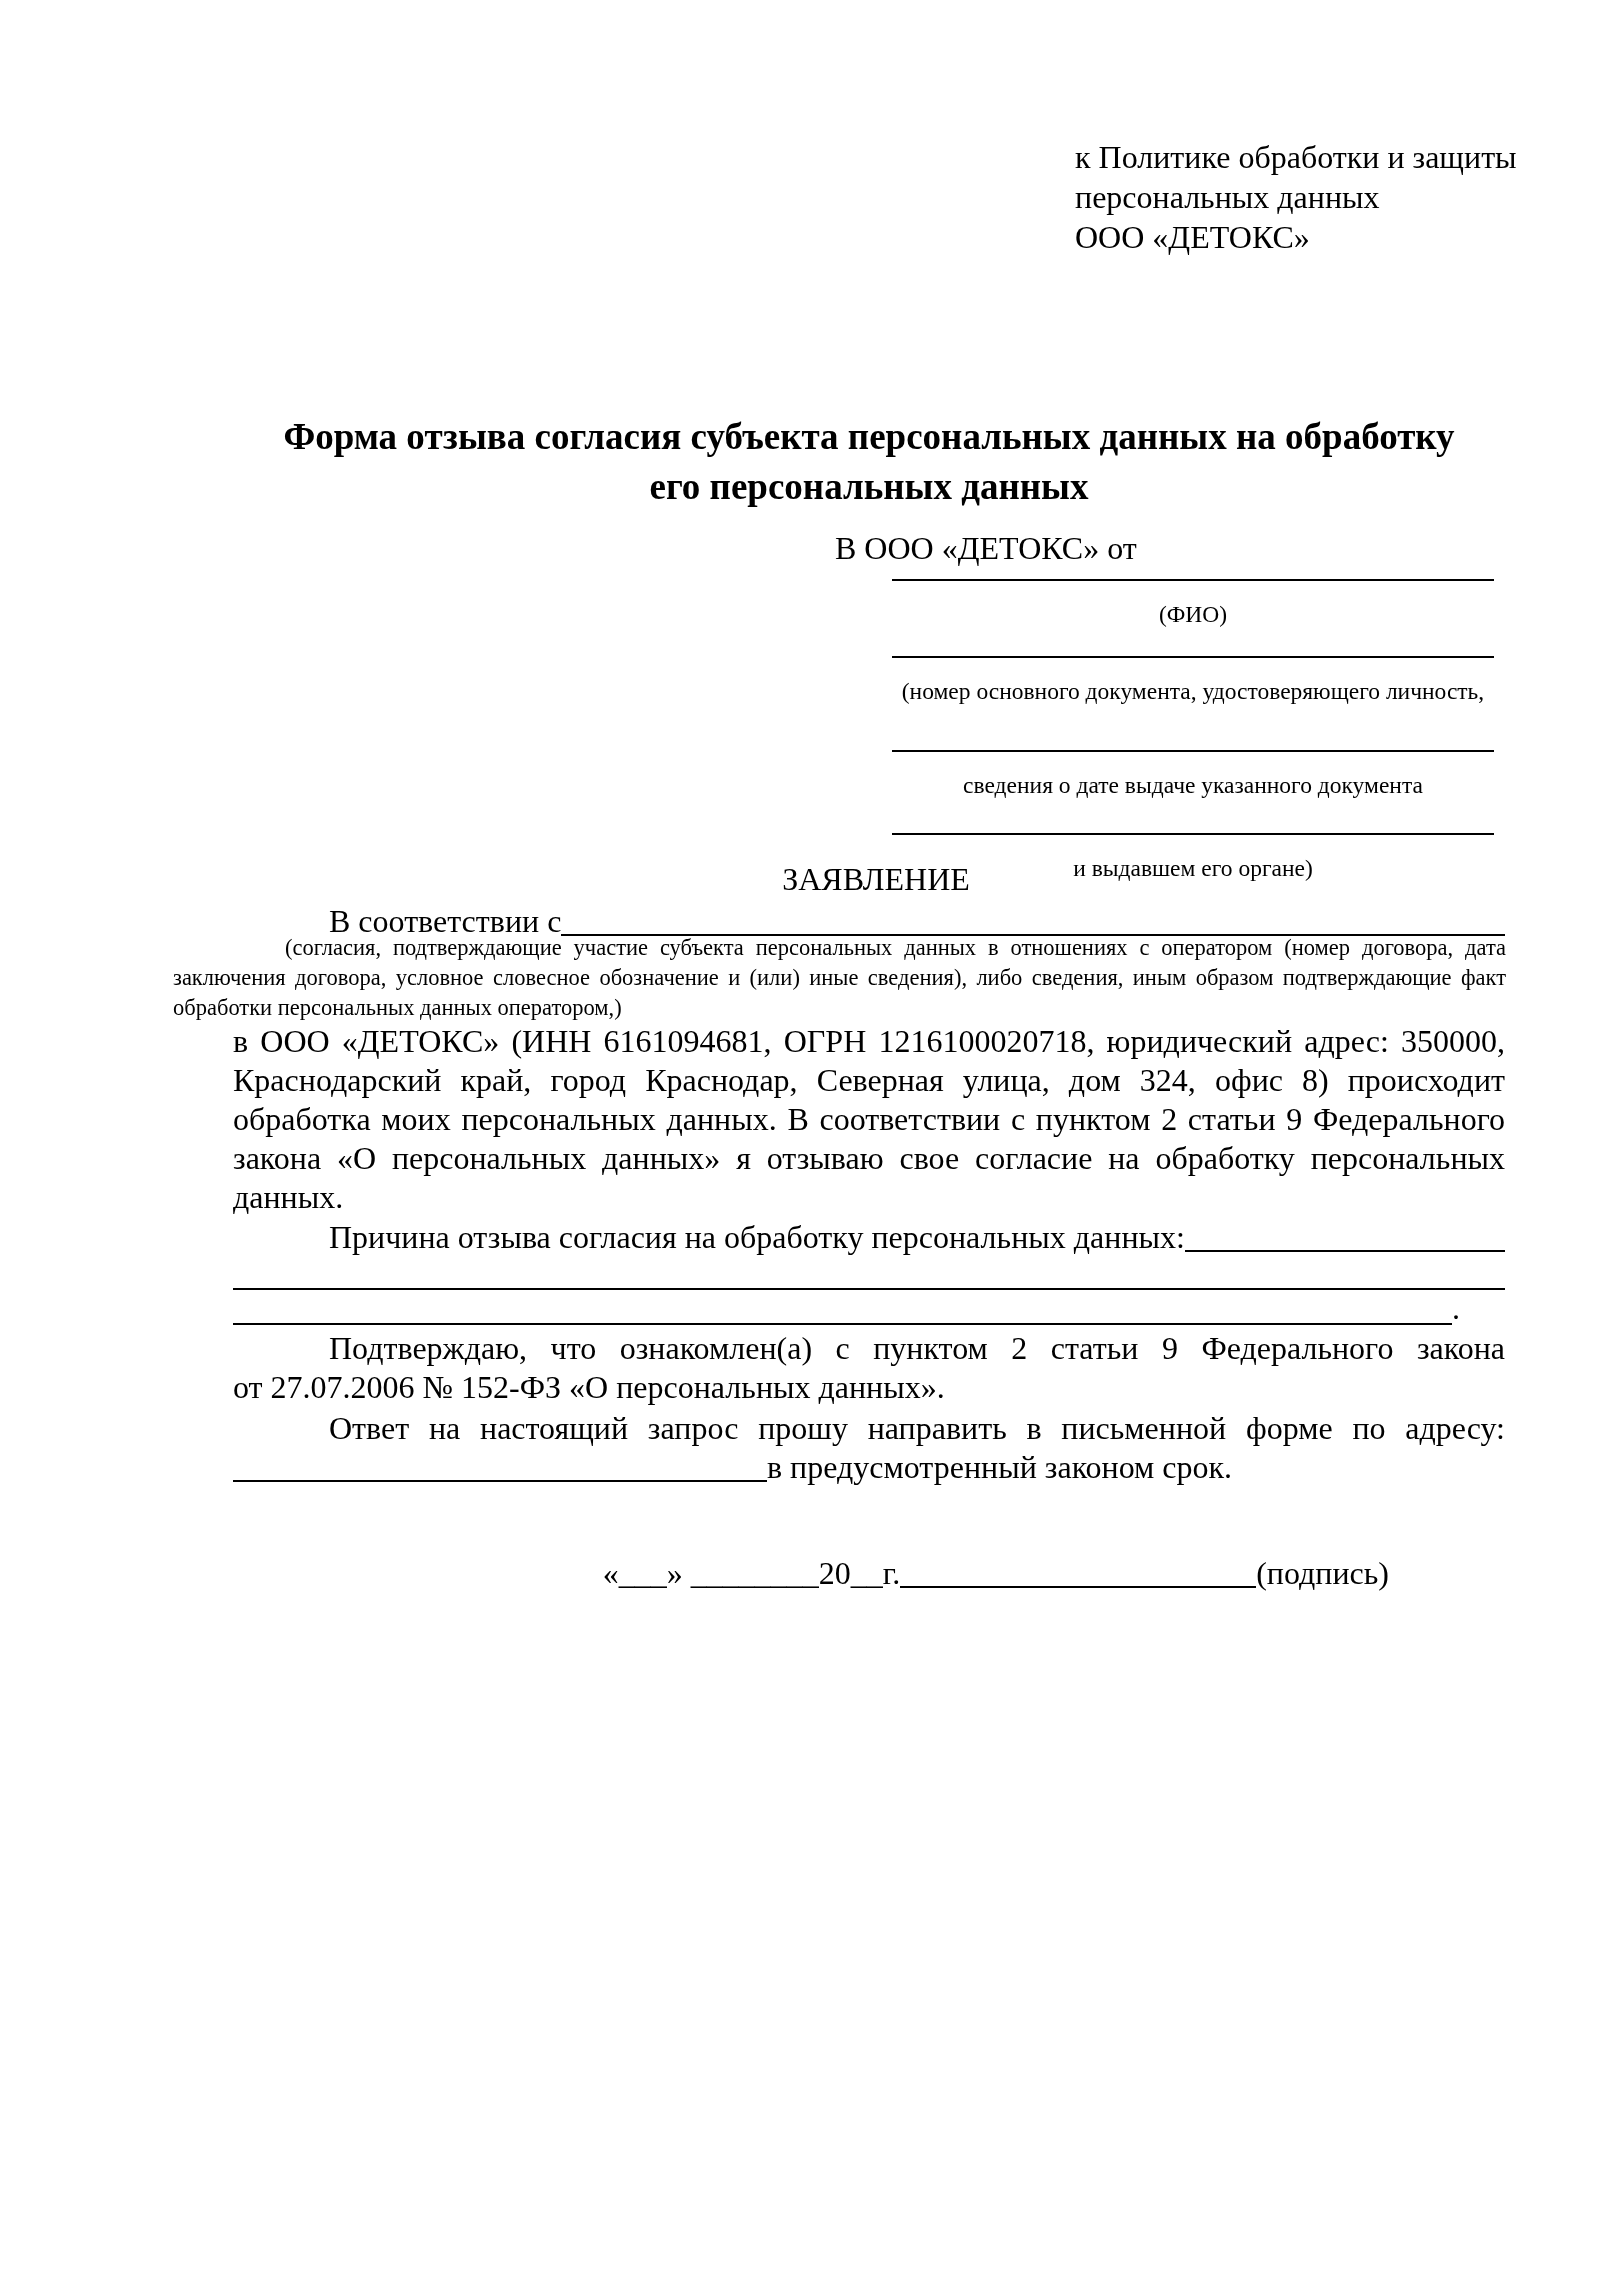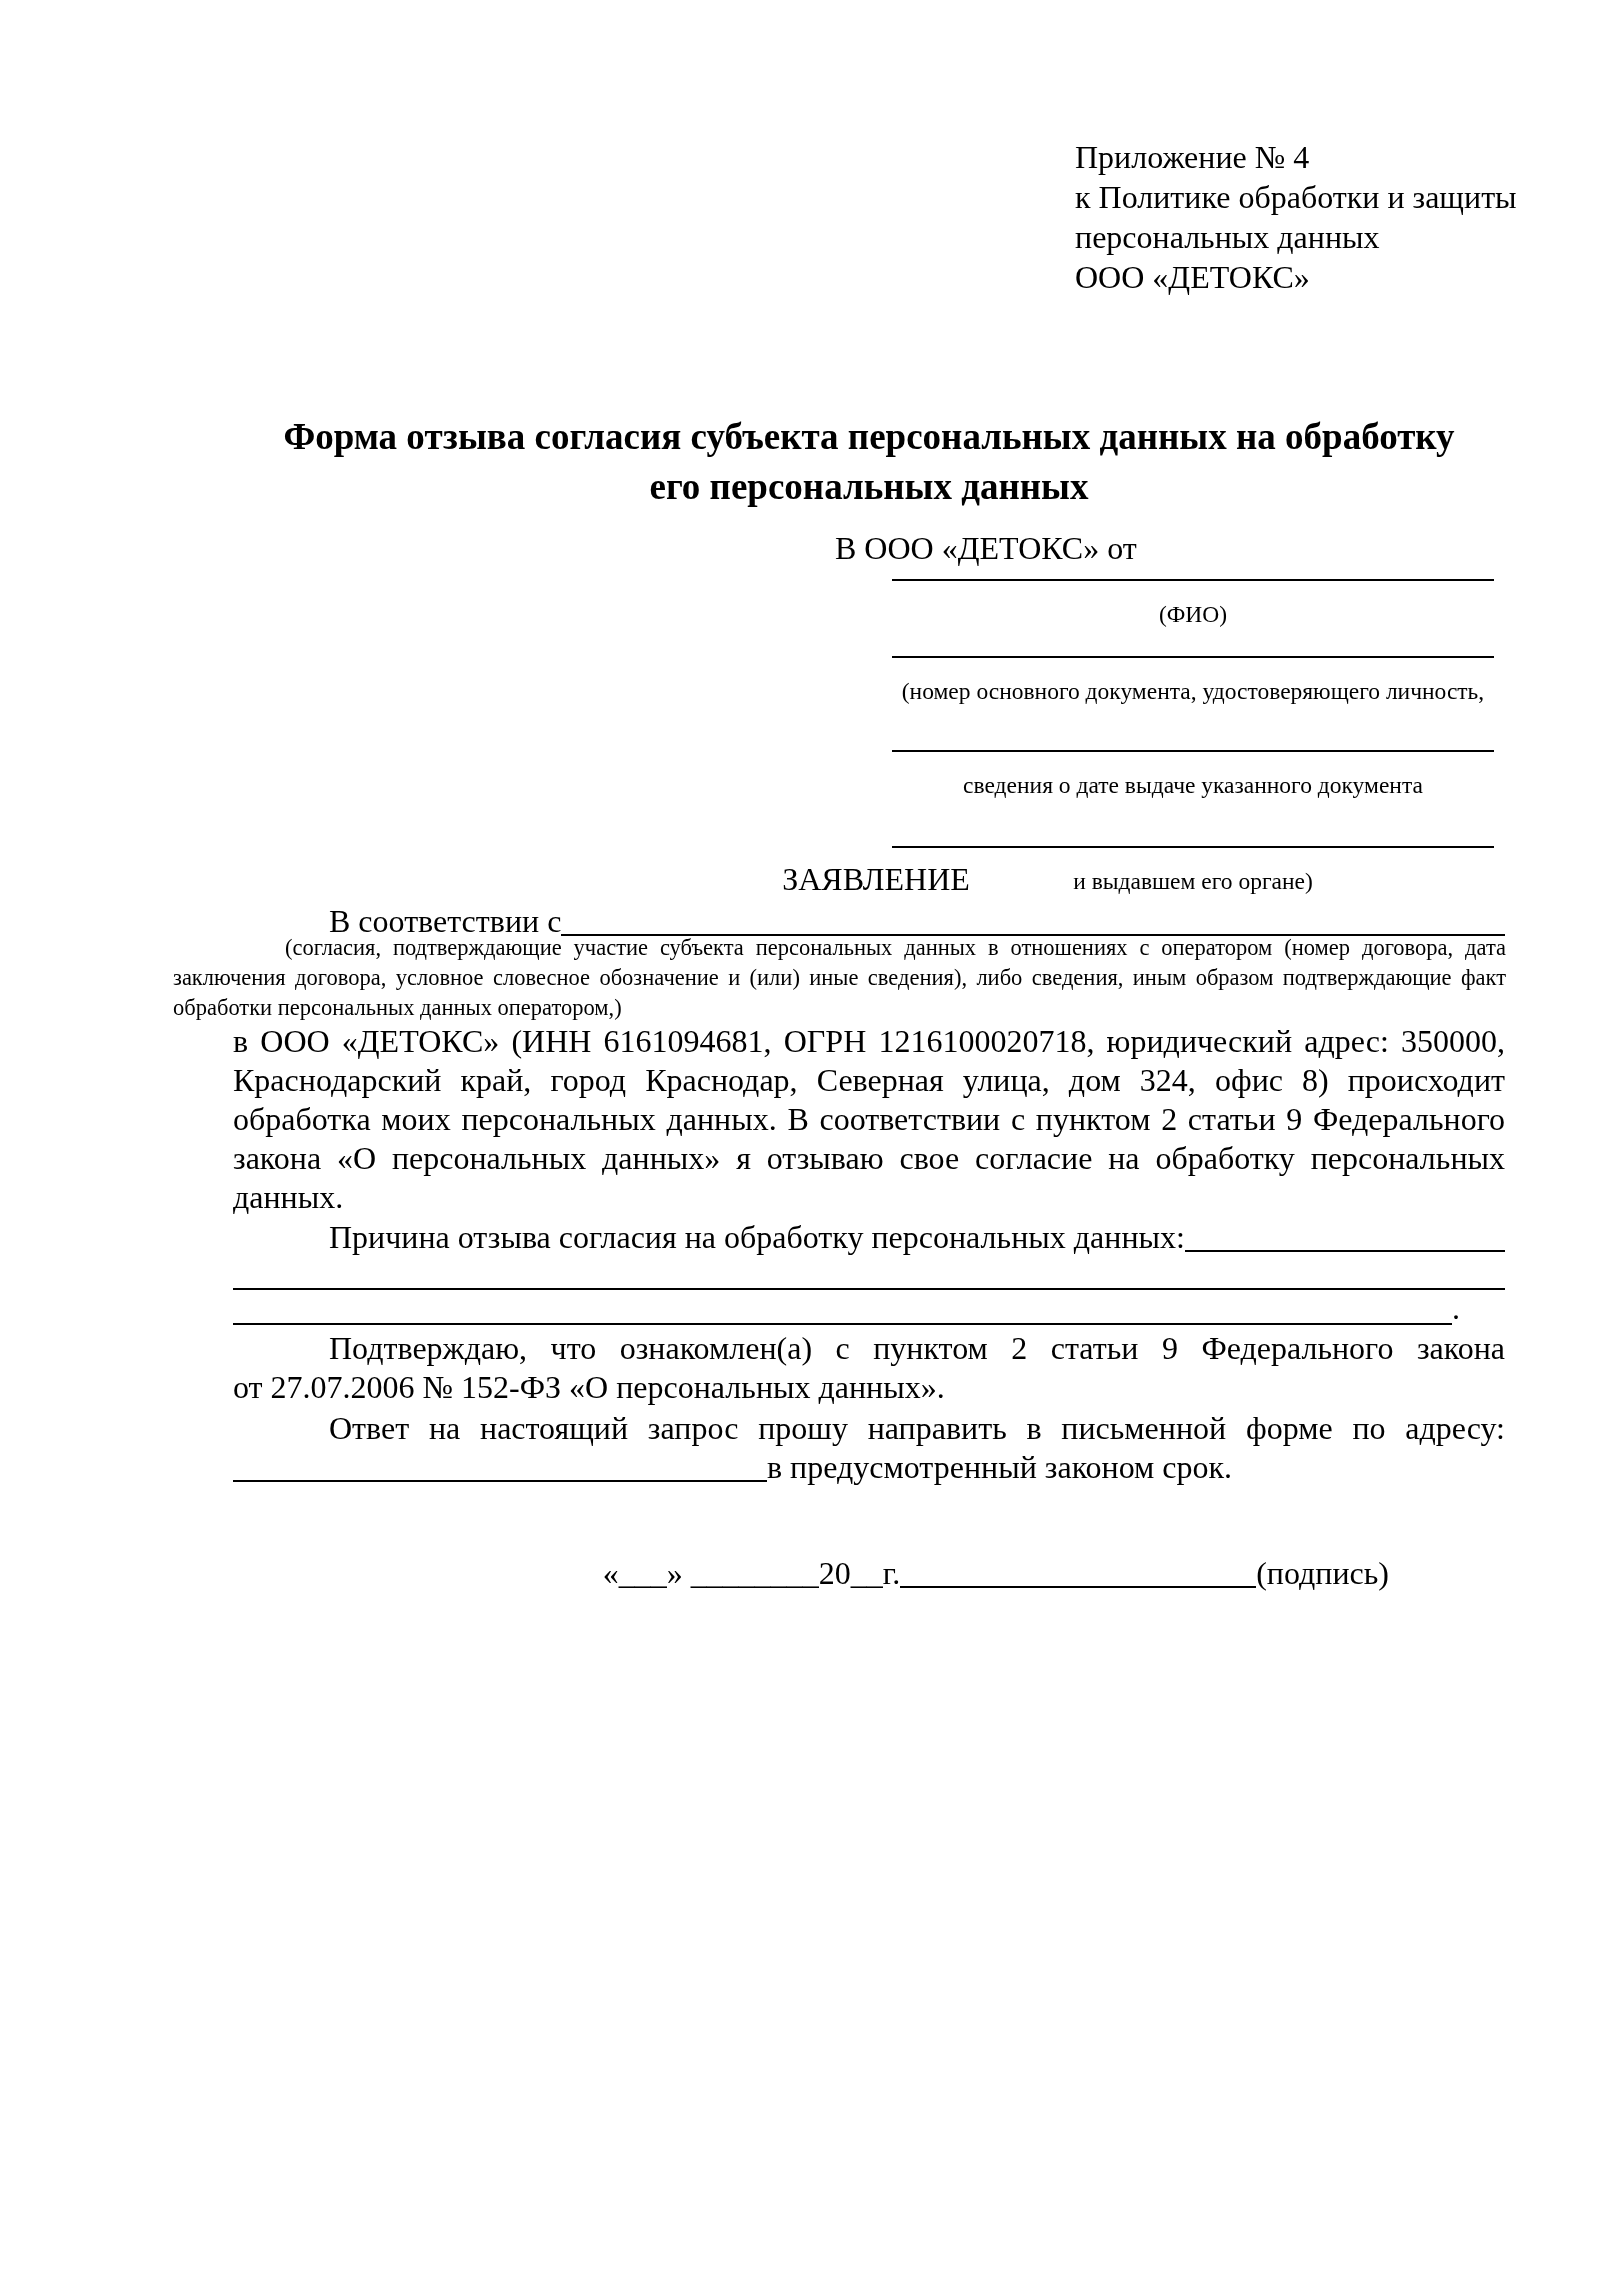--- a/index.html
+++ b/index.html
@@ -27,21 +27,21 @@
 
   
   .addressee { left: 835px; top: 530px; font-size: 32px; white-space: nowrap; }
 
   
   .fields { left: 892px; top: 579px; width: 602px; }
   .field .rule { border-top: 2.9px solid #000; height: 0; }
   .field .fcaption { text-align: center; font-size: 23.5px; line-height: 29px; padding-top: 19px; }
   .field:nth-child(2) { margin-top: 27.4px; }
   .field:nth-child(3) { margin-top: 44px; }
-  .field:nth-child(4) { margin-top: 46px; }
+  .field:nth-child(4) { margin-top: 33px; }
 
   .statement-heading { left: 240px; top: 861px; width: 1272px; text-align: center; font-size: 32px; }
 
   
   .body-text { font-size: 32px; line-height: 39px; }
   .jline { text-align: justify; text-align-last: justify; }
 
   
   .line-fill { display: flex; align-items: flex-end; }
   .line-fill .lead { white-space: nowrap; }
@@ -79,21 +79,20 @@
   }
   .sig-group { display: flex; align-items: flex-end; margin-right: 116px; }
   .sig-line { width: 356px; border-bottom: 2.9px solid #000; height: 32px; margin-bottom: 4.9px; }
 </style>
 </head>
 <body>
 
 <div class="page">
 
   <div class="abs appendix">
-    <div>Приложение № 4</div>
     <div>к Политике обработки и защиты</div>
     <div>персональных данных</div>
     <div>ООО «ДЕТОКС»</div>
   </div>
 
   <div class="abs title">
     <div>Форма отзыва согласия субъекта персональных данных на обработку</div>
     <div>его персональных данных</div>
   </div>
 

